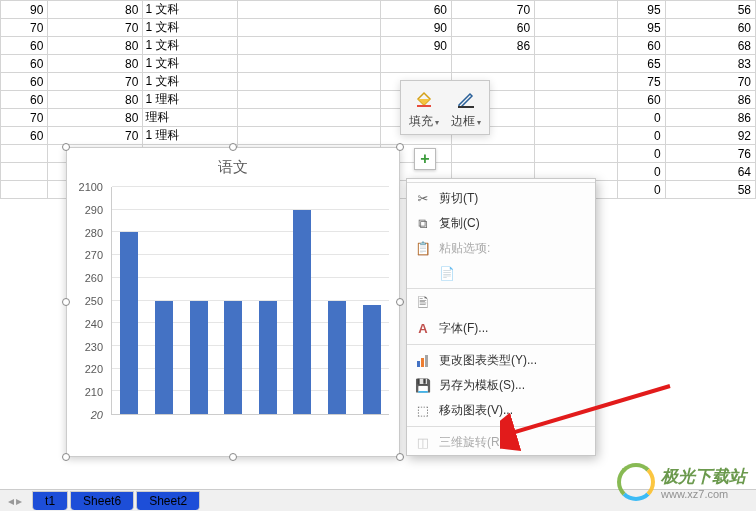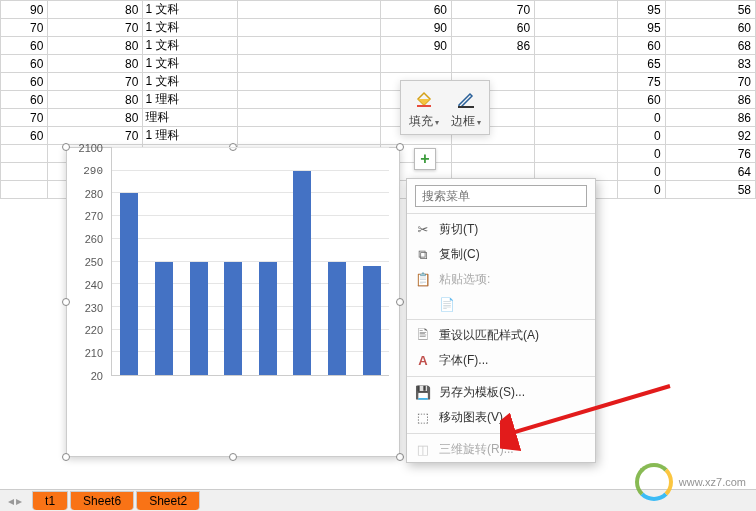--- a/index.html
+++ b/index.html
@@ -51,21 +51,21 @@
 .ctx-item { display: flex; align-items: center; padding: 4px 8px; gap: 8px; cursor: pointer; font-size: 12px; color: #333; }
 .ctx-item.highlight { background: #d9d9d9; }
 .ctx-item.disabled { color: #aaa; }
 .ctx-icon { width: 16px; height: 16px; display: flex; align-items: center; justify-content: center; font-size: 13px; color: #666; }
 .ctx-icon.disabled { color: #ccc; }
 
 .arrow { position: absolute; top: 380px; left: 500px; pointer-events: none; }
 
 .sheet-tabs { position: absolute; bottom: 0; left: 0; right: 0; height: 22px; background: #f0f0f0; border-top: 1px solid #ccc; display: flex; align-items: center; padding-left: 8px; gap: 2px; }
 .sheet-nav { display: flex; gap: 2px; margin-right: 8px; color: #999; }
-.sheet-tab { padding: 2px 12px; border: 1px solid #ccc; border-bottom: none; background: #f97316; font-size: 12px; border-radius: 0 0 4px 4px; }
+.sheet-tab { padding: 2px 12px; border: 1px solid #ccc; border-bottom: none; background: #1d4ed8; font-size: 12px; border-radius: 0 0 4px 4px; }
 
 .watermark { position: absolute; bottom: 10px; right: 10px; display: flex; align-items: center; gap: 6px; opacity: 0.9; }
 .wm-circle { width: 38px; height: 38px; border-radius: 50%; border: 4px solid #7cb342; border-right-color: #fbc02d; border-bottom-color: #29b6f6; }
 .wm-text { font-size: 17px; font-style: italic; font-weight: bold; color: #5b8f3a; }
 .wm-sub { font-size: 11px; color: #888; }
 </style>
 </head>
 <body>
 
 <div class="spreadsheet">
@@ -198,32 +198,33 @@
 
 <div class="chart-container">
   <div class="chart-handle tl"></div>
   <div class="chart-handle tc"></div>
   <div class="chart-handle tr"></div>
   <div class="chart-handle ml"></div>
   <div class="chart-handle mr"></div>
   <div class="chart-handle bl"></div>
   <div class="chart-handle bc"></div>
   <div class="chart-handle br"></div>
+  <div class="chart-title">语文</div>
   <div class="chart-area">
     <div class="y-axis" id="y-axis">
-        <div class="y-tick" style="bottom: 0%; top: auto; transform: translateY(50%);">20</div>
+        <div class="y-tick" style="bottom: 0%; top: auto; transform: translateY(50%); font-style: italic;">20</div>
         <div class="y-tick" style="bottom: 10%; top: auto; transform: translateY(50%);">210</div>
         <div class="y-tick" style="bottom: 20%; top: auto; transform: translateY(50%);">220</div>
         <div class="y-tick" style="bottom: 30%; top: auto; transform: translateY(50%); text-align: center;">230</div>
         <div class="y-tick" style="bottom: 40%; top: auto; transform: translateY(50%);">240</div>
         <div class="y-tick" style="bottom: 50%; top: auto; transform: translateY(50%);">250</div>
         <div class="y-tick" style="bottom: 60%; top: auto; transform: translateY(50%);">260</div>
         <div class="y-tick" style="bottom: 70%; top: auto; transform: translateY(50%);">270</div>
         <div class="y-tick" style="bottom: 80%; top: auto; transform: translateY(50%);">280</div>
-        <div class="y-tick" style="bottom: 90%; top: auto; transform: translateY(50%); font-family: Liberation Mono, monospace;">290</div>
+        <div class="y-tick" style="bottom: 90%; top: auto; transform: translateY(50%);">290</div>
         <div class="y-tick" style="bottom: 100%; top: auto; transform: translateY(50%);">2100</div>
       </div>
     <div class="plot" id="plot">
         <div class="gridline" style="bottom: 10%;"></div>
         <div class="gridline" style="bottom: 20%;"></div>
         <div class="gridline" style="bottom: 30%;"></div>
         <div class="gridline" style="bottom: 40%;"></div>
         <div class="gridline" style="bottom: 50%;"></div>
         <div class="gridline" style="bottom: 60%;"></div>
         <div class="gridline" style="bottom: 70%;"></div>
@@ -278,49 +279,55 @@
       <svg width="20" height="20" viewBox="0 0 20 20">
           <path d="M3 16 L14 5 L16 7 L5 18 L3 18 Z" fill="none" stroke="#2a6099" stroke-width="1.5"></path>
           <rect x="2" y="17" width="16" height="2" fill="#333"></rect>
         </svg>
     </div>
     <div><span class="tool-label">边框</span><span class="tool-dd">▾</span></div>
   </div>
 </div>
 
 <div class="ctx-menu">
-  <div class="ctx-search">
-    <input type="text" placeholder="搜索菜单" style="">
-  </div>
   <div class="ctx-sep"></div>
   <div class="ctx-item">
     <span class="ctx-icon">✂</span>
     <span>剪切(T)</span>
   </div>
   <div class="ctx-item">
     <span class="ctx-icon">⧉</span>
     <span>复制(C)</span>
   </div>
   <div class="ctx-item disabled">
     <span class="ctx-icon disabled">📋</span>
     <span>粘贴选项:</span>
   </div>
   <div class="ctx-item disabled" style="padding-left:32px;">
     <span class="ctx-icon disabled">📄</span>
   </div>
   <div class="ctx-sep"></div>
   <div class="ctx-item">
     <span class="ctx-icon">🖹</span>
-    <span>重设以匹配样式(A)</span>
   </div>
   <div class="ctx-item">
     <span class="ctx-icon" style="font-weight:bold;color:#c0504d;">A</span>
     <span>字体(F)...</span>
   </div>
   <div class="ctx-sep"></div>
+  <div class="ctx-item">
+    <span class="ctx-icon">
+      <svg width="14" height="14" viewBox="0 0 14 14">
+          <rect x="1" y="7" width="3" height="6" fill="#4472c4"></rect>
+          <rect x="5" y="4" width="3" height="9" fill="#ed7d31"></rect>
+          <rect x="9" y="1" width="3" height="12" fill="#a5a5a5"></rect>
+        </svg>
+    </span>
+    <span>更改图表类型(Y)...</span>
+  </div>
   <div class="ctx-item">
     <span class="ctx-icon">💾</span>
     <span>另存为模板(S)...</span>
   </div>
   <div class="ctx-item">
     <span class="ctx-icon">⬚</span>
     <span>移动图表(V)...</span>
   </div>
   <div class="ctx-sep"></div>
   <div class="ctx-item disabled">
@@ -344,15 +351,16 @@
       <span>▸</span>
     </div>
   <div class="sheet-tab">t1</div>
   <div class="sheet-tab">Sheet6</div>
   <div class="sheet-tab">Sheet2</div>
 </div>
 
 <div class="watermark">
   <div class="wm-circle"></div>
   <div>
+    <div class="wm-text">极光下载站</div>
     <div class="wm-sub">www.xz7.com</div>
   </div>
 </div>
 
 </body></html>

